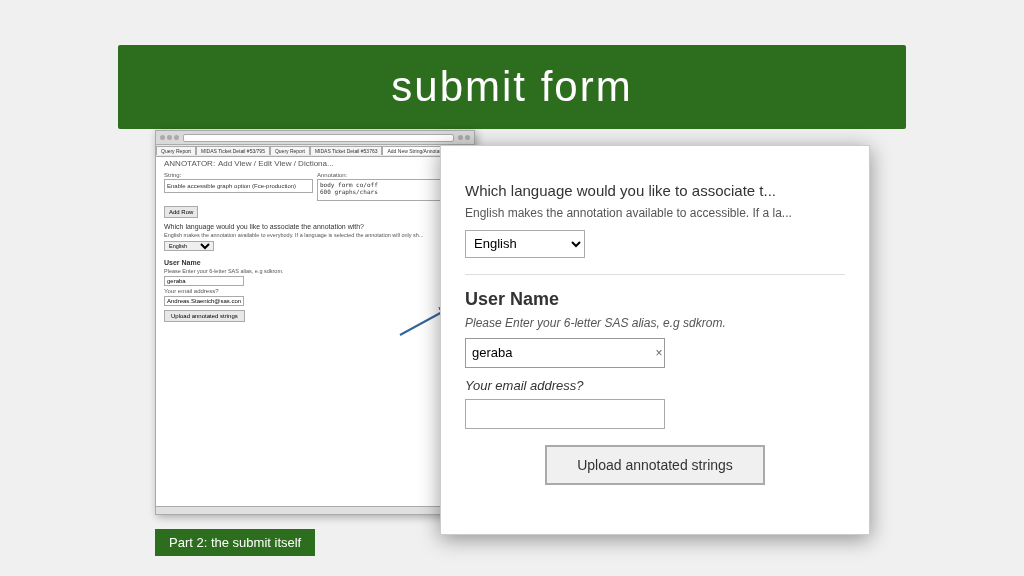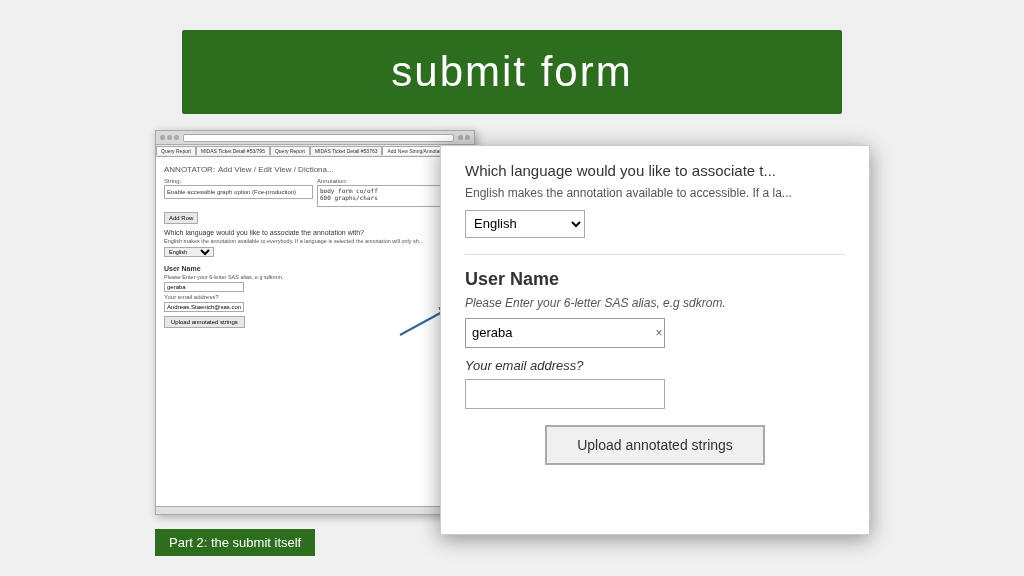--- a/index.html
+++ b/index.html
@@ -7,23 +7,23 @@
       width: 1024px;
       height: 576px;
       background: #f0f0f0;
       font-family: Arial, sans-serif;
       overflow: hidden;
       position: relative;
     }
 
     
     .header-banner {
-      width: 660px;
+      width: 788px;
       background: #2d6e1e;
-      margin: 30px auto 20px auto;
+      margin: 45px auto 20px auto;
       padding: 18px 40px;
       text-align: center;
       border-radius: 2px;
     }
     .header-banner h1 {
       color: #fff;
       font-size: 42px;
       font-weight: 300;
       letter-spacing: 2px;
     }
@@ -79,21 +79,21 @@
       padding: 1px 4px;
       font-size: 5px;
       color: #333;
       white-space: nowrap;
     }
     .browser-tab.active {
       background: #fff;
     }
 
     .browser-content {
-      padding: 6px 8px;
+      padding: 0 8px;
       color: #333;
     }
 
     .annotator-title {
       font-size: 10px;
       font-weight: bold;
       color: #2d5a1b;
       margin-bottom: 4px;
     }
     .annotator-title span {
@@ -202,21 +202,21 @@
       width: 430px;
       height: 390px;
       background: #fff;
       border: 1px solid #ccc;
       box-shadow: 0 4px 20px rgba(0,0,0,0.4);
       padding: 0;
       z-index: 10;
     }
 
     .modal-body {
-      padding: 16px 24px;
+      padding: 36px 24px;
     }
 
     .modal-lang-section {
       margin-bottom: 16px;
     }
     .modal-section-title {
       font-size: 15px;
       color: #333;
       margin-bottom: 6px;
       font-weight: normal;

